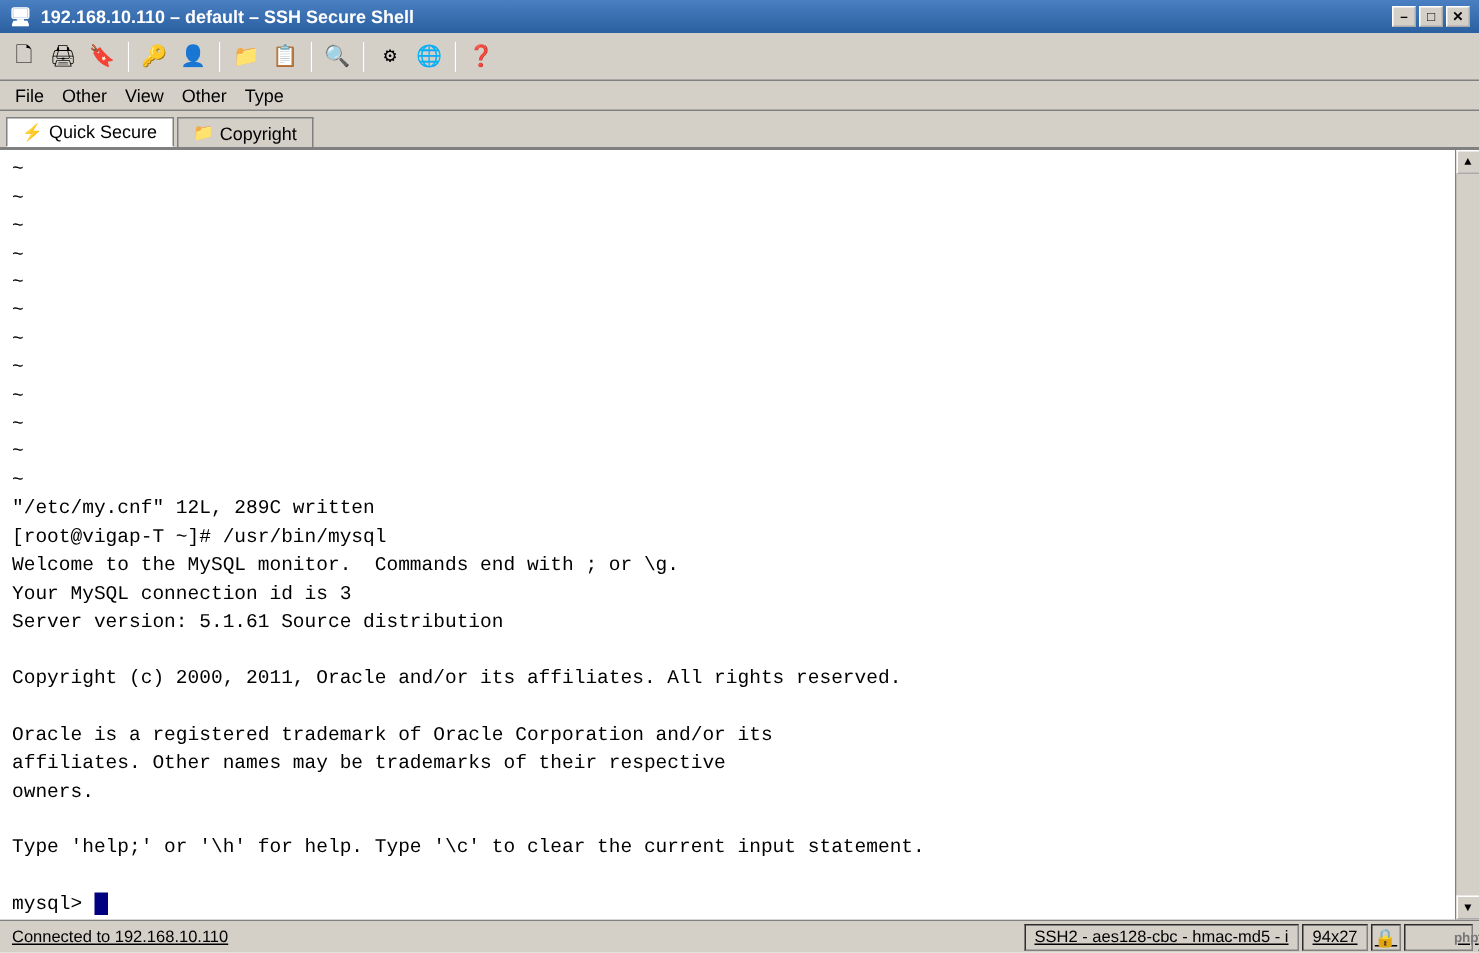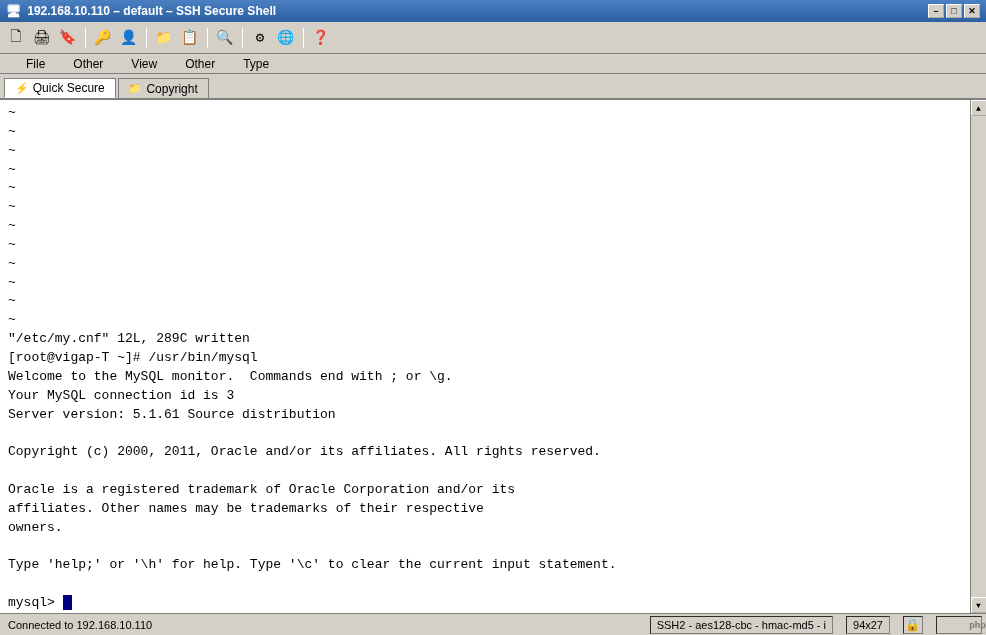--- a/index.html
+++ b/index.html
@@ -57,21 +57,20 @@
       padding: 1px 4px;
       display: flex;
       align-items: center;
       height: 20px;
       font-family: 'Tahoma', 'Arial', sans-serif;
       font-size: 12px;
     }
     .menu-item {
       padding: 1px 6px;
       cursor: pointer;
-      margin-left: 16px;
     }
 
     
     #tabbar {
       background: #d4d0c8;
       padding: 2px 4px 0;
       display: flex;
       align-items: flex-end;
       height: 26px;
       border-bottom: 2px solid #808080;
@@ -132,28 +131,29 @@
     
     #statusbar {
       background: #d4d0c8;
       border-top: 1px solid #808080;
       height: 22px;
       display: flex;
       align-items: center;
       font-family: 'Tahoma', sans-serif;
       font-size: 11px;
       padding: 0 4px;
+      text-decoration: underline;
     }
     .status-left {
       flex: 1;
       padding-left: 4px;
     }
     .status-right {
       display: flex;
-      gap: 13px;
+      gap: 2px;
       align-items: center;
     }
     .status-segment {
       background: #d4d0c8;
       border: 1px inset #808080;
       padding: 1px 6px;
       font-size: 11px;
       height: 18px;
       display: flex; align-items: center;
     }

